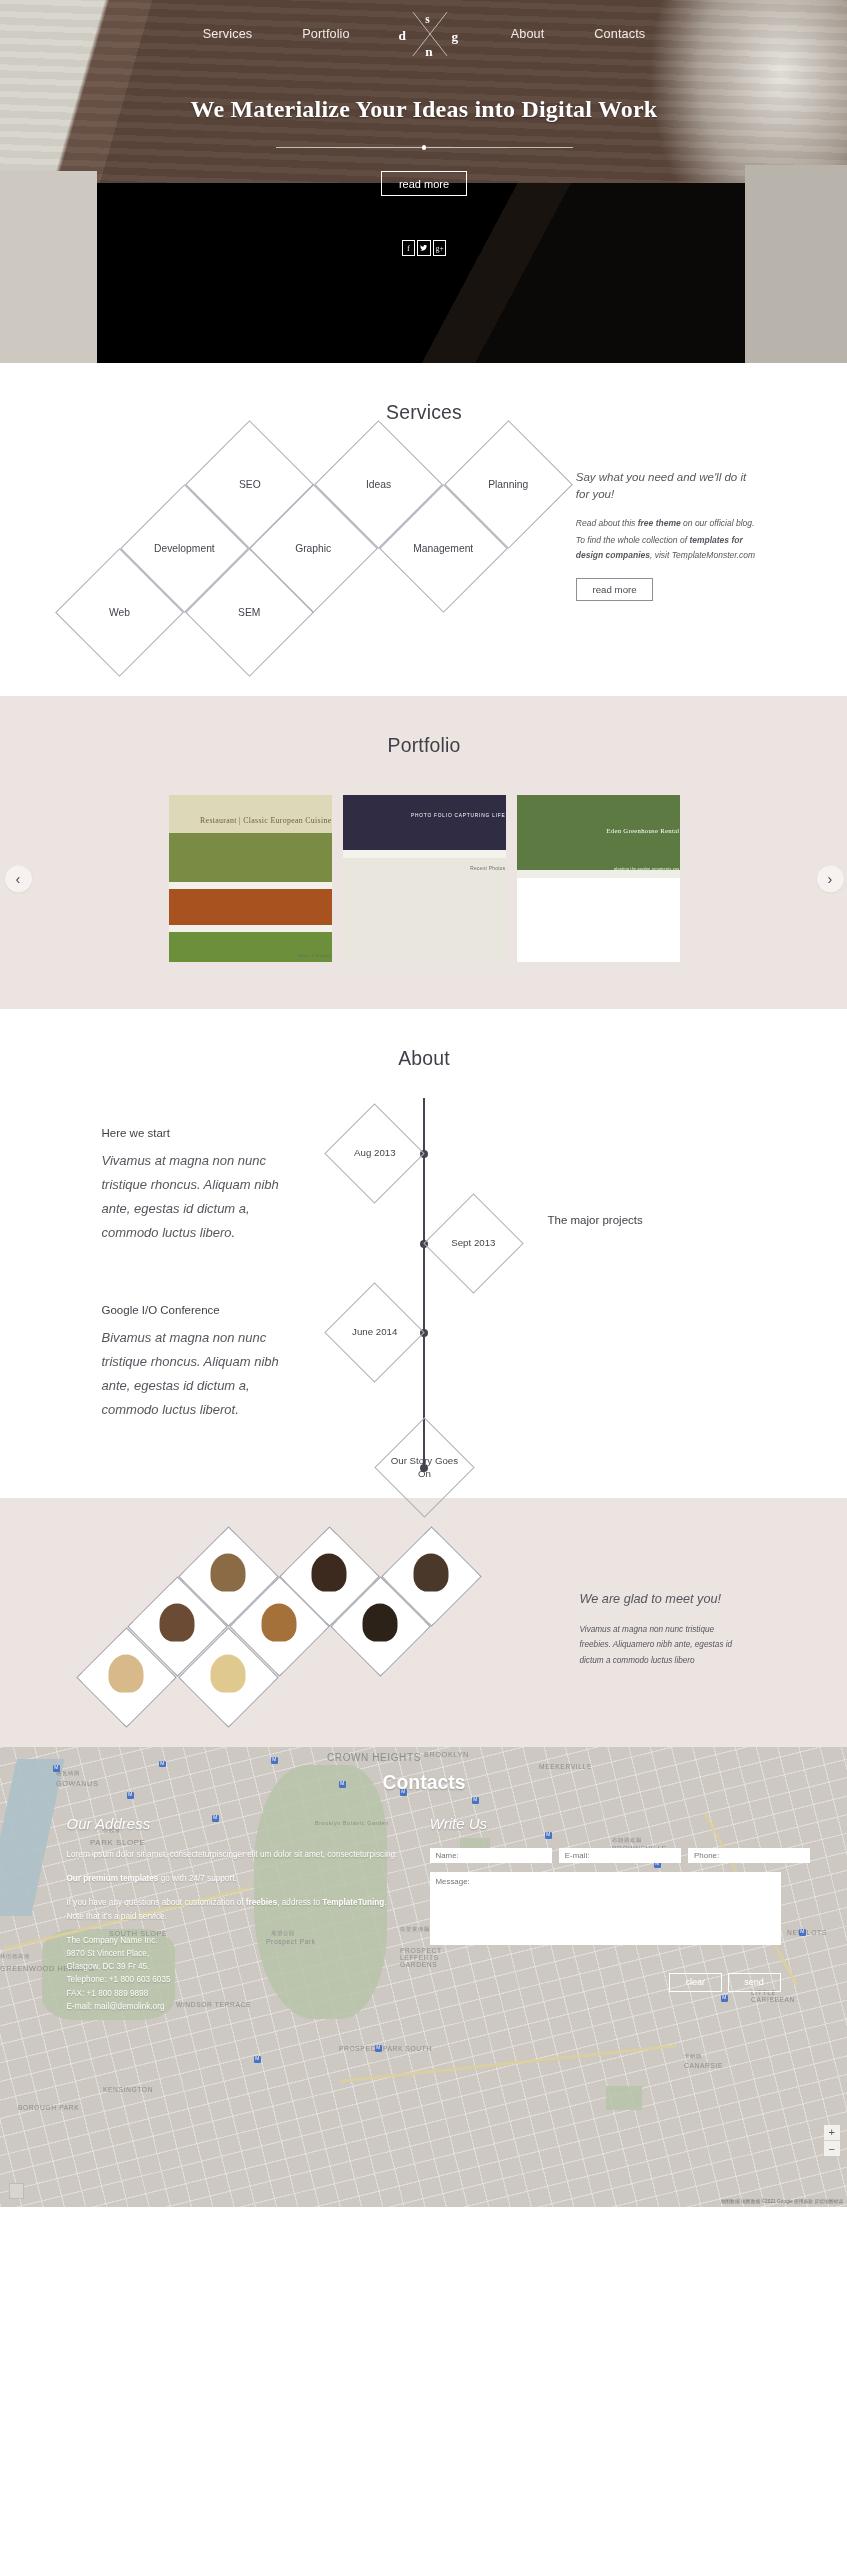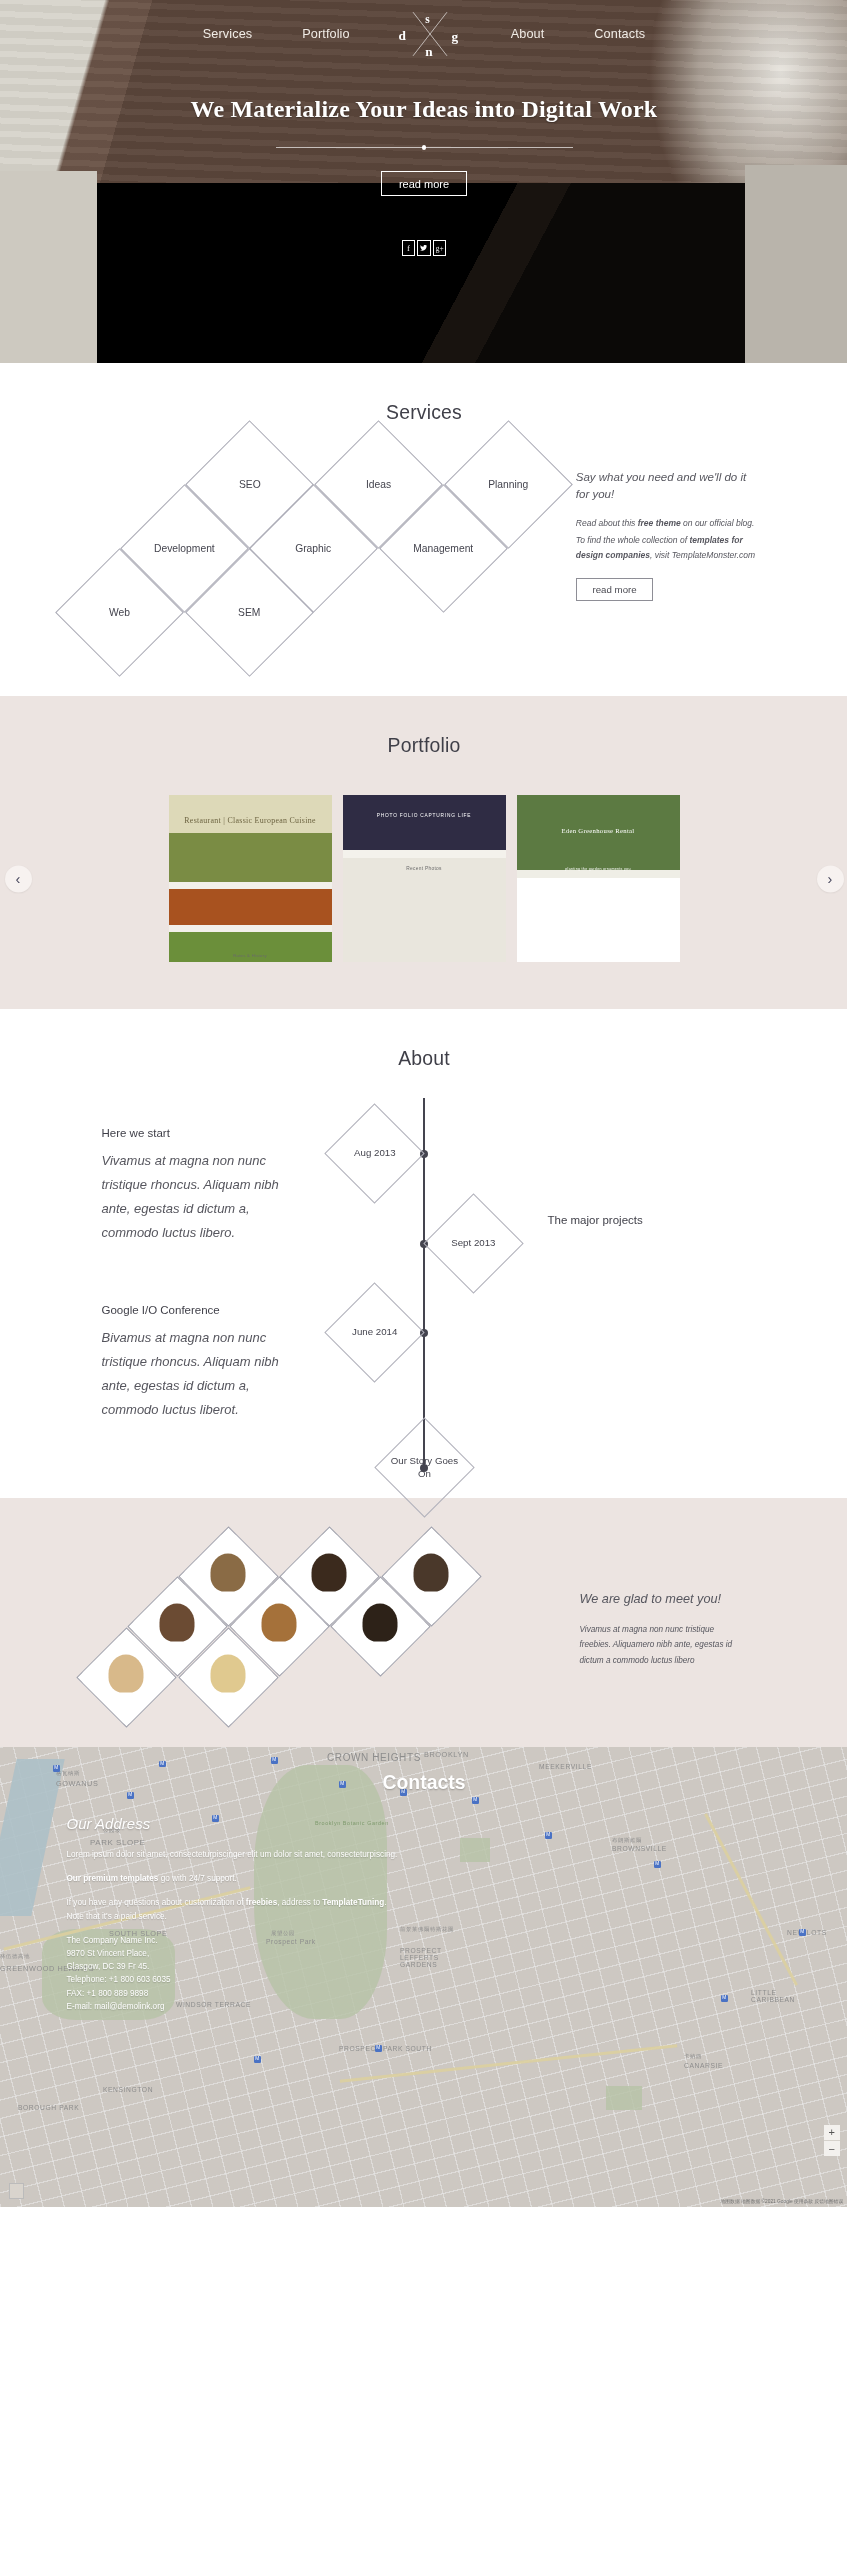--- a/index.html
+++ b/index.html
@@ -70,21 +70,21 @@
     background:#f7f2f0;display:flex;align-items:center;justify-content:center;color:#44445a;font-size:14.5px;cursor:pointer;
     box-shadow:0 0.6px 1.8px rgba(0,0,0,.08);}
   .arrow.left{left:-62px;}
   .arrow.right{right:-62px;}
 
   
   .t1{background:linear-gradient(#ddd9b8 0 23%, #7a8c44 23% 52%, #f2f0ea 52% 56%, #a8521f 56% 78%, #f2f0ea 78% 82%, #6b8f3a 82% 100%);}
   .t2{background:linear-gradient(#2f2c44 0 33%, #f4f2ec 33% 38%, #e9e6dd 38% 100%);}
   .t3{background:linear-gradient(#5c7a42 0 45%, #efeee6 45% 50%, #fff 50% 100%);}
   .t4{background:linear-gradient(#e8445e 0 5%, #1a4a78 5% 52%, #fff 52% 100%);}
-  .thumb-lbl{position:absolute;left:0;right:0;bottom:3.6px;text-align:center;font-size:4.2px;color:#6a6a6a;letter-spacing:0.3px;}
+  .thumb-lbl{position:absolute;left:0;right:0;bottom:3.6px;text-align:right;font-size:4.2px;color:#6a6a6a;letter-spacing:0.3px;}
   .tl-white{color:#fff;}
 
   
   .tl{position:relative;margin-top:28px;height:400px;}
   .tl-line{position:absolute;left:50%;top:0;width:1.8px;height:371px;background:#44444f;margin-left:-0.9px;}
   .tl-dot{position:absolute;left:50%;width:7.9px;height:7.9px;background:#44444f;border-radius:50%;margin-left:-3.9px;}
   .tl-dia{position:absolute;width:71px;height:71px;border:0.6px solid #b1b1bb;transform:rotate(45deg);
     display:flex;align-items:center;justify-content:center;}
   .tl-dia span{transform:rotate(-45deg);font-size:9.7px;color:#44444e;text-align:center;line-height:1.3;}
   .tl-txt{position:absolute;width:200px;}
@@ -431,20 +431,33 @@
           </div>
           <div class="ct-addr">
             <div>The Company Name Inc.</div>
             <div>9870 St Vincent Place,</div>
             <div>Glasgow, DC 39 Fr 45.</div>
             <div>Telephone: +1 800 603 6035</div>
             <div>FAX: +1 800 889 9898</div>
             <div>E-mail: mail@demolink.org</div>
           </div>
         </div>
+        <div class="ct-right">
+          <div class="ct-h">Write Us</div>
+          <div class="frow">
+            <input class="fin" type="text" placeholder="Name:" style="">
+            <input class="fin" type="text" placeholder="E-mail:" style="">
+            <input class="fin" type="text" placeholder="Phone:" style="">
+          </div>
+          <textarea class="fta" placeholder="Message:" style=""></textarea>
+          <div class="fbtns">
+            <button class="fbtn">clear</button>
+            <button class="fbtn">send</button>
+          </div>
+        </div>
       </div>
     </div>
 
     <div class="zoomctl">
       <div class="zbtn">+</div>
       <div class="zbtn" style="border-bottom:none;">−</div>
     </div>
     <div class="mapbadge"></div>
     <div class="mapcred">地图数据  地图数据 ©2021 Google  使用条款  反馈地图错误</div>
   </div>

